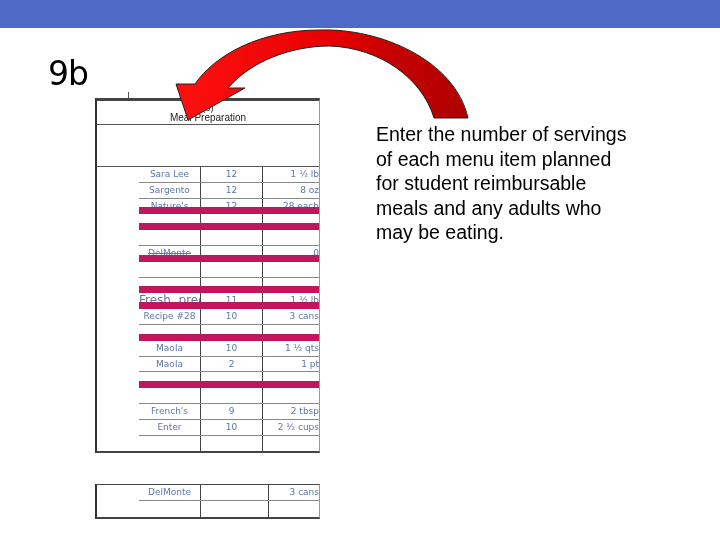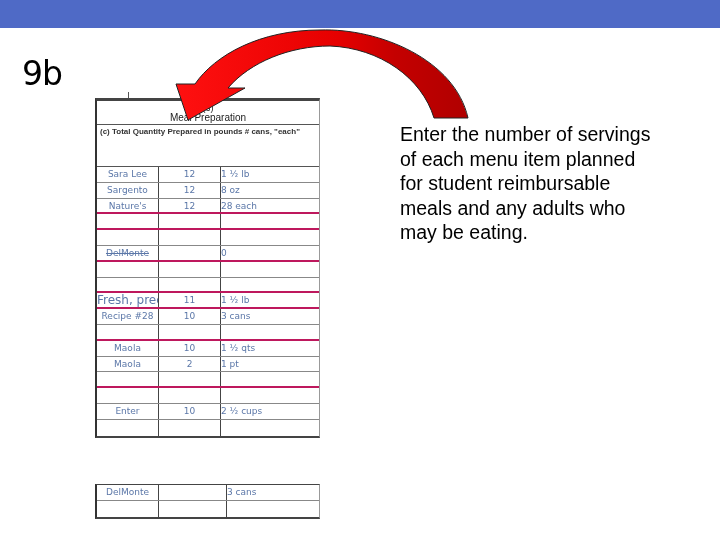--- a/index.html
+++ b/index.html
@@ -1,55 +1,54 @@
 <!DOCTYPE html>
 <html><head>
 <meta charset="utf-8">
 <style>
   * { box-sizing: border-box; margin: 0; padding: 0; }
   html, body { width: 720px; height: 540px; overflow: hidden; background: #ffffff; }
   body { position: relative; font-family: "Liberation Sans", sans-serif; }
   .topbar { position: absolute; left: 0; top: 0; width: 720px; height: 28px; background: #4f6ac6; }
-  .slide-label { position: absolute; left: 22px; top: 54px; font-family: "DejaVu Sans", sans-serif; font-size: 33px; color: #000; letter-spacing: -1px; }
+  .slide-label { position: absolute; left: 48px; top: 54px; font-family: "DejaVu Sans", sans-serif; font-size: 33px; color: #000; letter-spacing: -1px; }
   .tick { position: absolute; left: 128px; top: 92px; width: 1px; height: 7px; background: #555; }
   .grid { position: absolute; left: 95px; width: 225px; border-left: 2px solid #333; border-right: 1px solid #999; }
   .grid.main { top: 98px; border-top: 3px solid #444; border-bottom: 2px solid #444; }
   .hdr-title { height: 24px; border-bottom: 1px solid #555; text-align: center; font-size: 9px; line-height: 10px; color: #222; padding-top: 2px; }
   .hdr-cols { display: flex; height: 42px; border-bottom: 1px solid #555; }
   .hdr-cols div { font-size: 8px; font-weight: bold; color: #333; line-height: 9px; padding: 2px 3px; }
   .c1 { width: 62px; border-right: 1px solid #444; }
   .c2 { width: 62px; border-right: 1px solid #444; text-align: center; }
-  .c3 { flex: 1; text-align: left; }
-  .row { display: flex; height: 15.8px; border-bottom: 1px solid #888; }
-  .row.thick { border-bottom: 2px solid #be185d; }
+  .c3 { flex: 1; text-align: right; }
+  .row { display: flex; height: 15.8px; border-bottom: 1px solid #888; margin-left: 42px; }
+  .row.thick { border-bottom: 7px solid #be185d; }
   .row div { font-family: "DejaVu Sans", sans-serif; font-size: 9px; line-height: 15px; color: #5b77a8; white-space: nowrap; overflow: hidden; }
   .row .c1 { text-align: center; }
   .row .c1.small { font-size: 12px; text-align: right; padding-left: 0; }
   .strike { text-decoration: line-through; }
   .grid.second { top: 484px; border-top: 1px solid #444; border-bottom: 2px solid #444; }
   .grid.second .c2 { width: 68px; }
-  .instr { position: absolute; left: 400px; top: 122px; width: 260px; font-family: "Liberation Sans", sans-serif; font-size: 19.5px; line-height: 24.5px; color: #000; }
+  .instr { position: absolute; left: 376px; top: 122px; width: 260px; font-family: "Liberation Sans", sans-serif; font-size: 19.5px; line-height: 24.5px; color: #000; }
   .arrow { position: absolute; left: 0; top: 0; width: 720px; height: 540px; pointer-events: none; }
 </style>
 </head>
 <body>
 
 <div class="topbar"></div>
 
 <div class="slide-label">9b</div>
 
 <div class="tick"></div>
 
 <div class="grid main">
   <div class="hdr-title">
     <div>(3)</div>
     <div style="font-size:10px;">Meal Preparation</div>
   </div>
   <div class="hdr-cols">
-    <div class="c3" style="text-align:left;">(c) Total Quantity Prepared in pounds # cans, "each"</div>
   </div>
 
   <div class="row">
     <div class="c1">Sara Lee</div>
     <div class="c2">12</div>
     <div class="c3">1 ½ lb</div>
   </div>
   <div class="row">
     <div class="c1">Sargento</div>
     <div class="c2">12</div>
@@ -114,20 +113,25 @@
     <div class="c1"></div>
     <div class="c2"></div>
     <div class="c3"></div>
   </div>
   <div class="row">
     <div class="c1"></div>
     <div class="c2"></div>
     <div class="c3"></div>
   </div>
   <div class="row">
+    <div class="c1">French's</div>
+    <div class="c2">9</div>
+    <div class="c3">2 tbsp</div>
+  </div>
+  <div class="row">
     <div class="c1">Enter</div>
     <div class="c2">10</div>
     <div class="c3">2 ½ cups</div>
   </div>
   <div class="row" style="border-bottom:none;">
     <div class="c1"></div>
     <div class="c2"></div>
     <div class="c3"></div>
   </div>
 </div>

